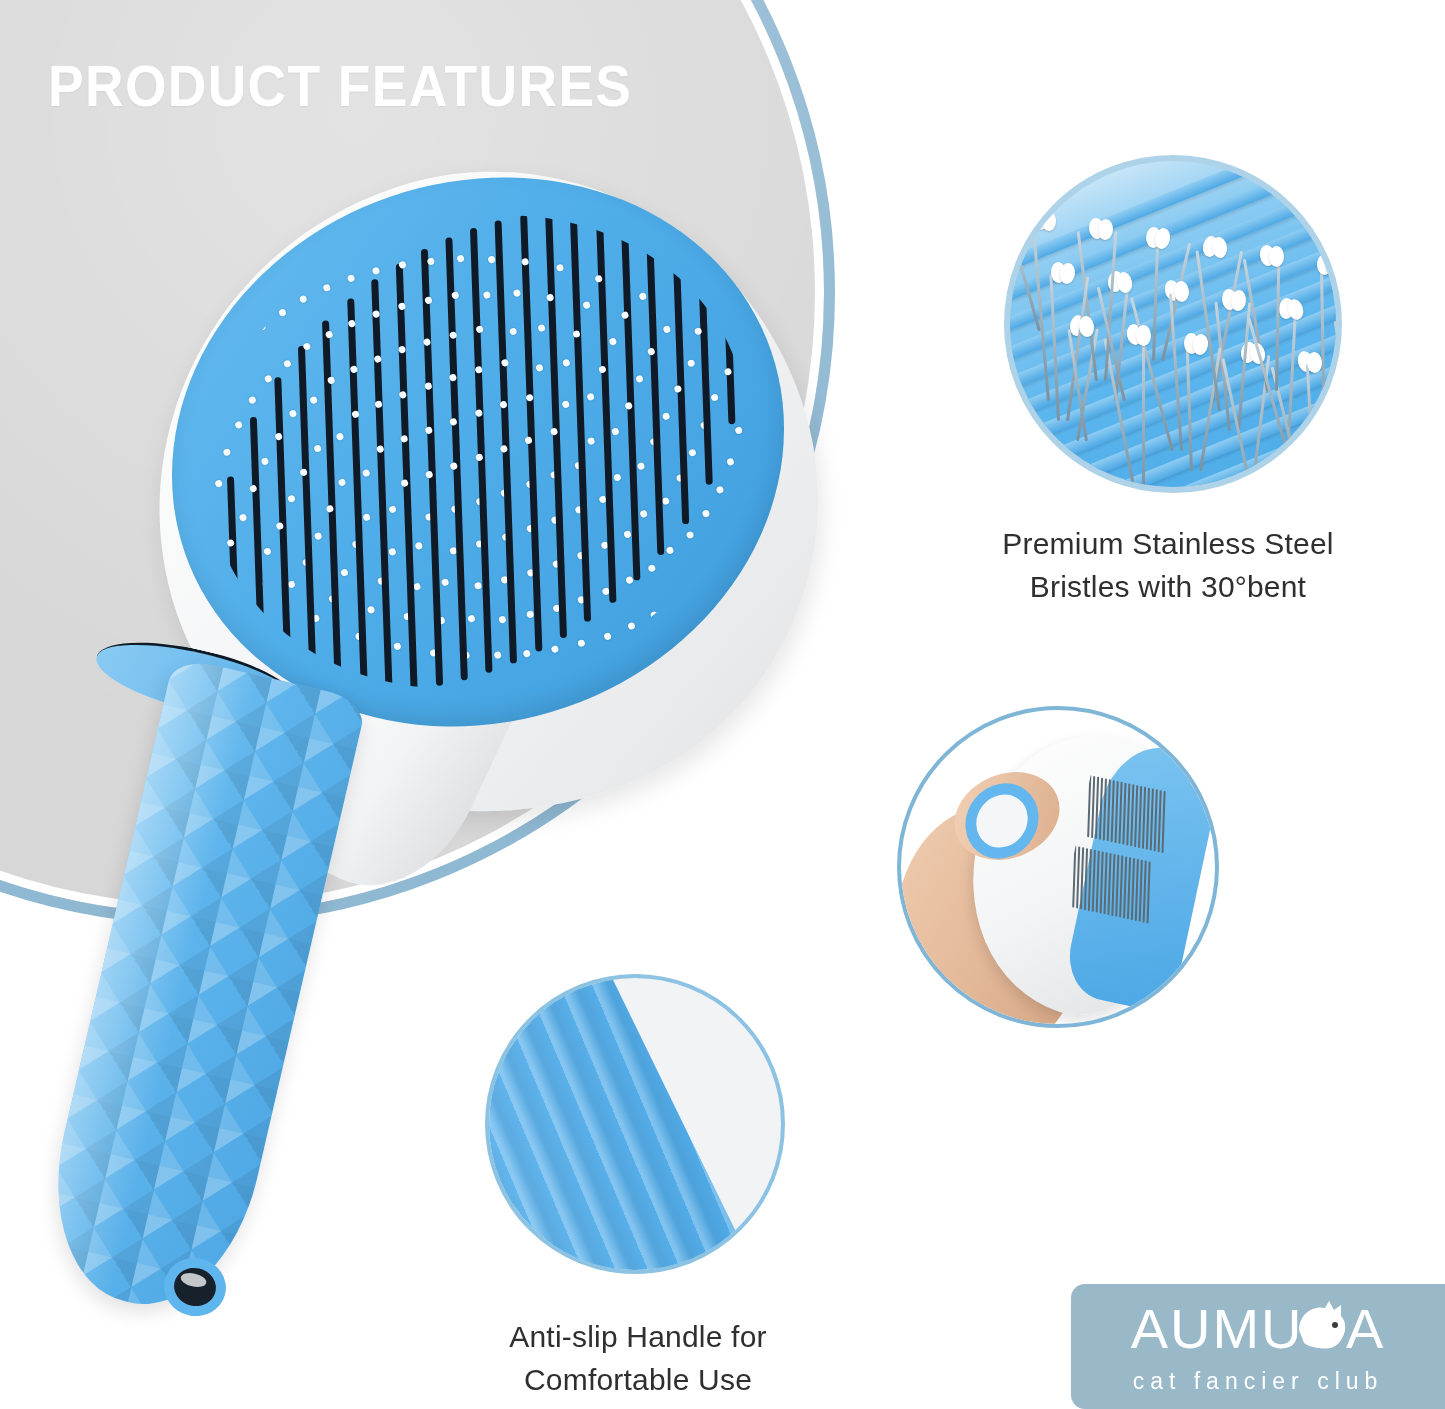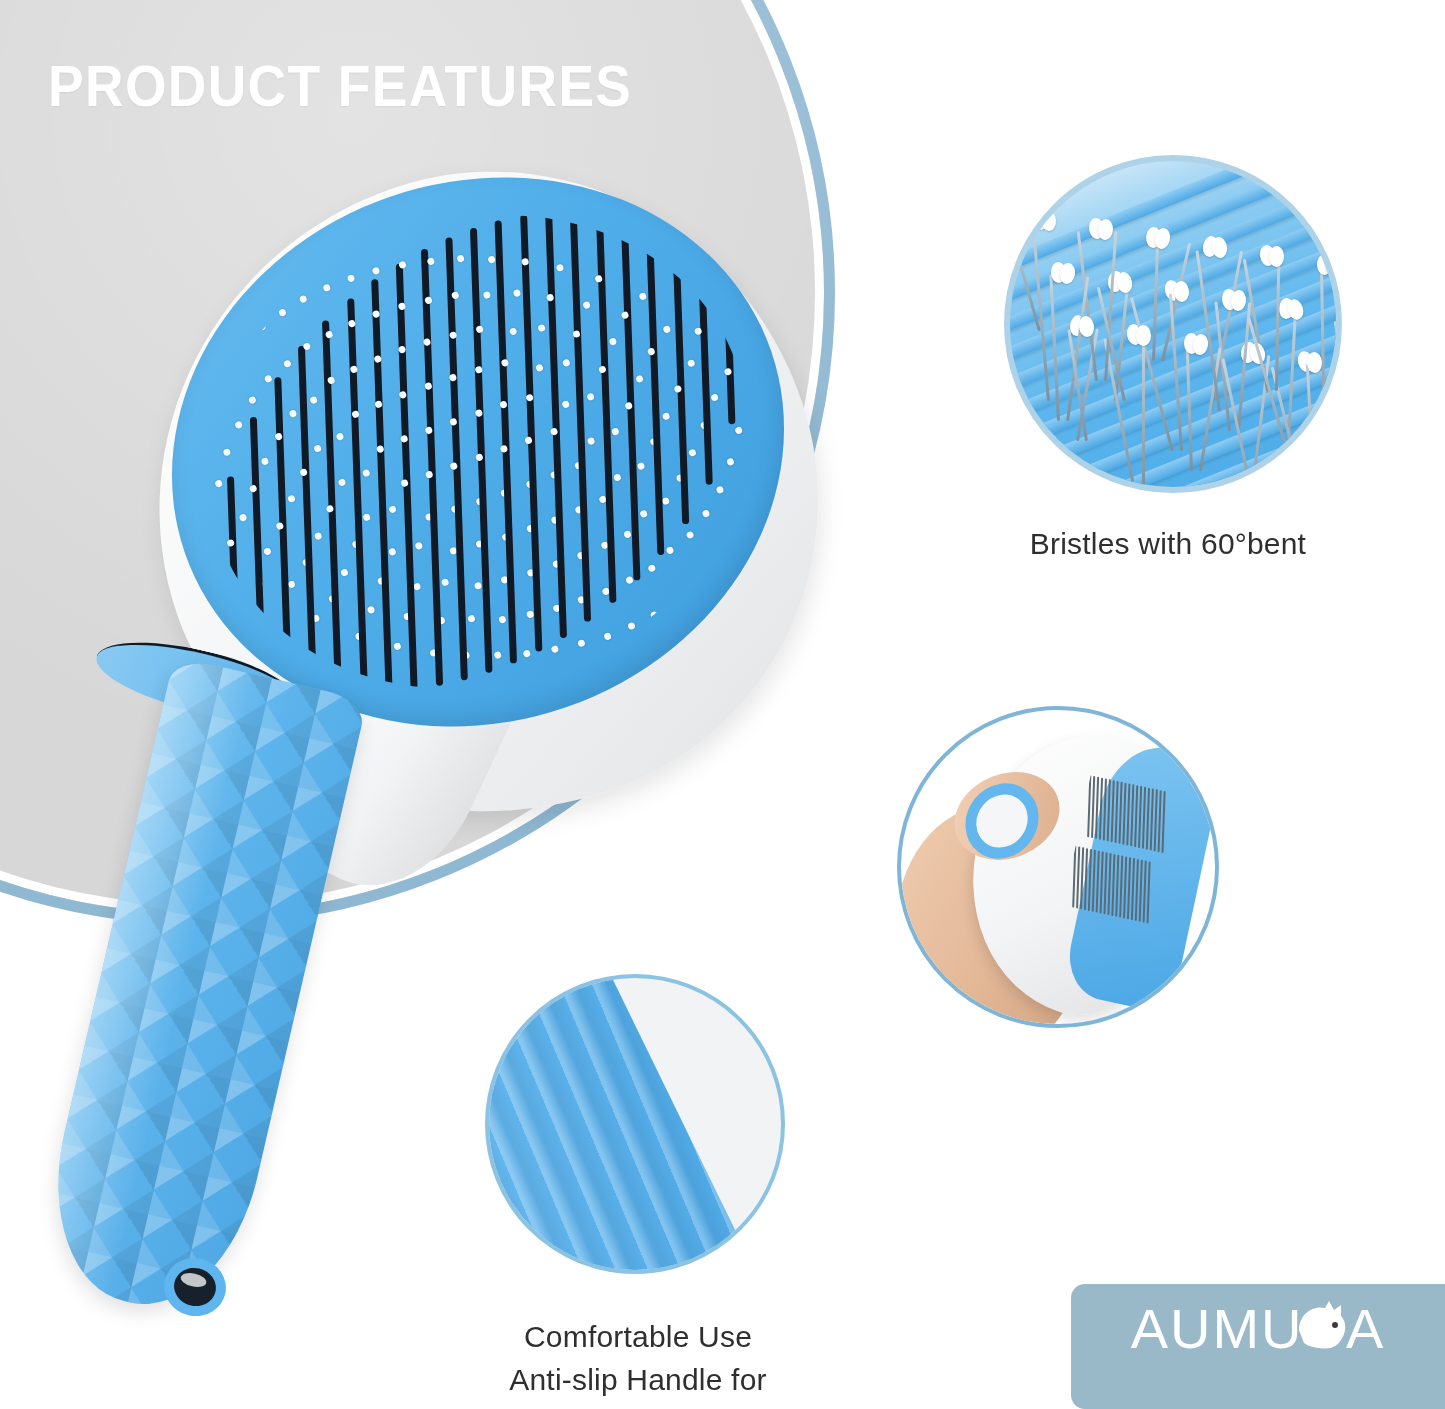--- a/index.html
+++ b/index.html
@@ -629,21 +629,22 @@
       <div class="bristle" style="left: 284px; top: 150px; height: 170px; transform: rotate(-16deg);"></div>
       <div class="btip" style="left: 278px; top: 138px; transform: rotate(-16deg);"></div>
       <div class="bristle" style="left: 303px; top: 203px; height: 137px; transform: rotate(-3deg);"></div>
       <div class="btip" style="left: 297px; top: 191px; transform: rotate(-3deg);"></div>
       <div class="bristle" style="left: 322px; top: 106px; height: 174px; transform: rotate(10deg);"></div>
       <div class="btip" style="left: 316px; top: 94px; transform: rotate(10deg);"></div>
       <div class="bristle" style="left: 341px; top: 159px; height: 141px; transform: rotate(-7deg);"></div>
     </div>
 </div>
 <div class="caption cap-bristles">
-  <div>Bristles with 60°bent</div>
+  <div>Premium Stainless Steel</div>
+  <div>Bristles with 30°bent</div>
 </div>
 
 <div class="fcircle c-hand">
   <div class="hand-shape"></div>
   <div class="brush-white"></div>
   <div class="brush-blue"></div>
   <div class="pins-row" id="pins-row">
       <i style="left: 4px; top: 10px;"></i>
       <i style="left: 8px; top: 10px;"></i>
       <i style="left: 12px; top: 10px;"></i>
@@ -688,23 +689,24 @@
   <div class="thumb"></div>
   <div class="blue-ring-btn"></div>
 </div>
 <div class="caption cap-hand">
 </div>
 
 <div class="fcircle c-texture">
   <div class="tex-band"></div>
 </div>
 <div class="caption cap-texture">
+  <div>Anti-slip Handle for</div>
   <div>Comfortable Use</div>
-  <div>Anti-slip Handle for</div>
 </div>
 
 <div class="logo">
   <div class="logo-word">AUMUCA</div>
   <svg class="cat-mark" viewBox="0 0 60 56">
     <path d="M10 30 C10 14, 24 5, 36 8 L40 1 L45 10 L52 5 L52 16 C58 22, 58 34, 50 42 C42 50, 24 50, 15 43 Z" fill="#ffffff"></path>
     <circle cx="46" cy="25" r="3" fill="#3c3c3c"></circle>
   </svg>
+  <div class="logo-sub">cat fancier club</div>
 </div>
 
 </body></html>

